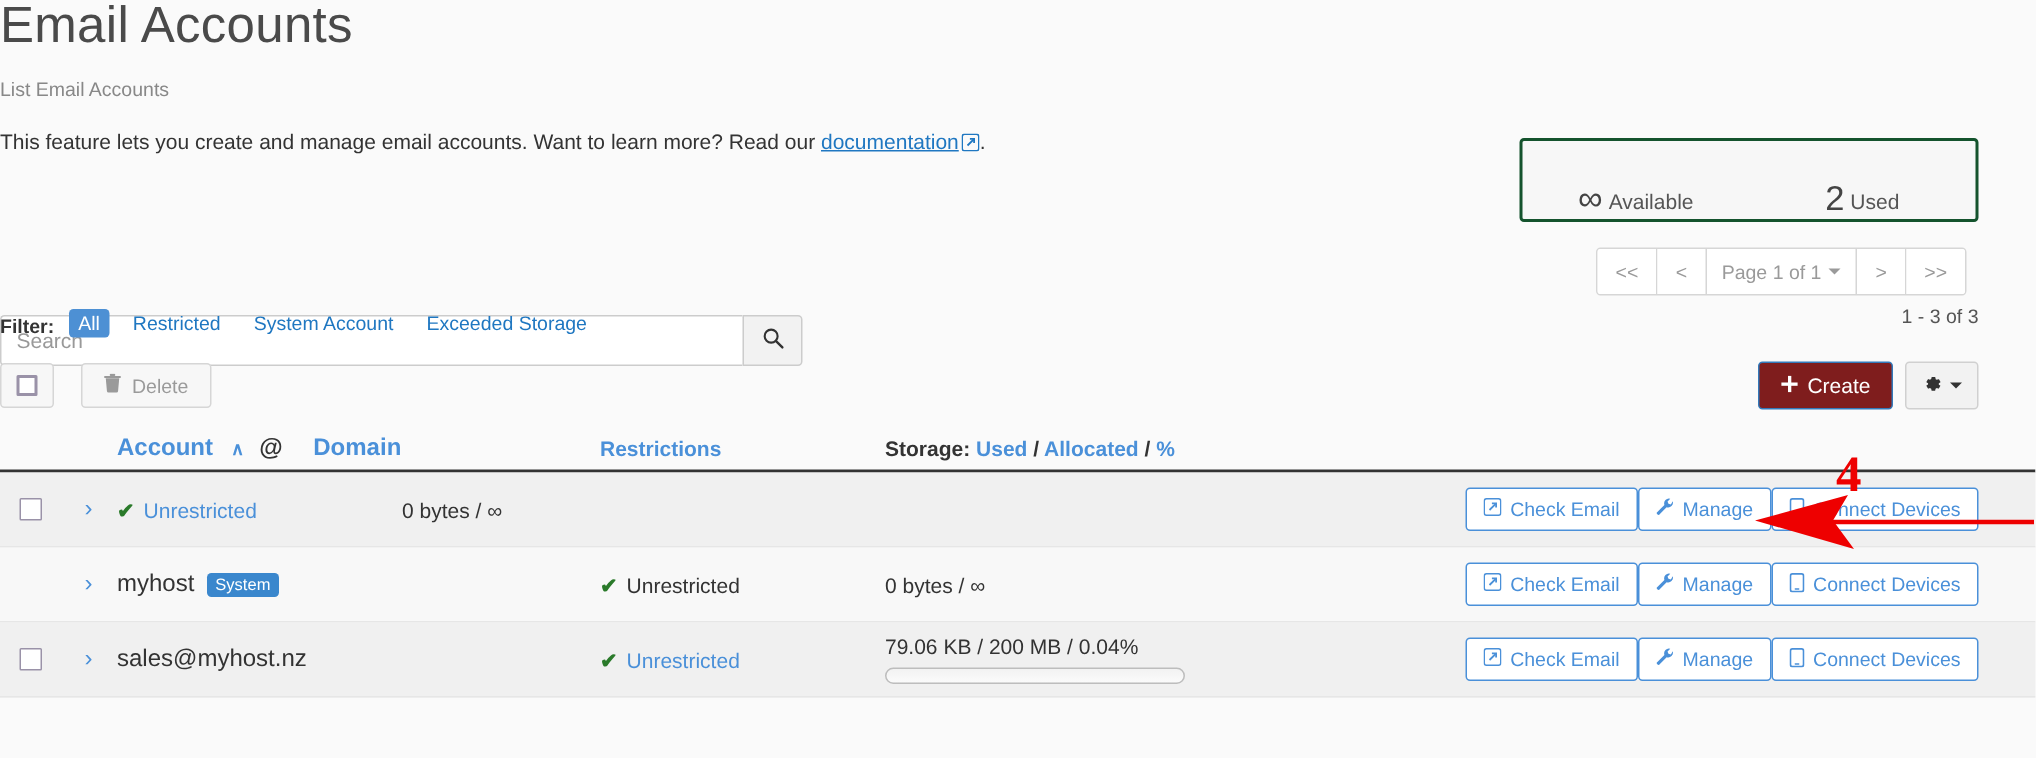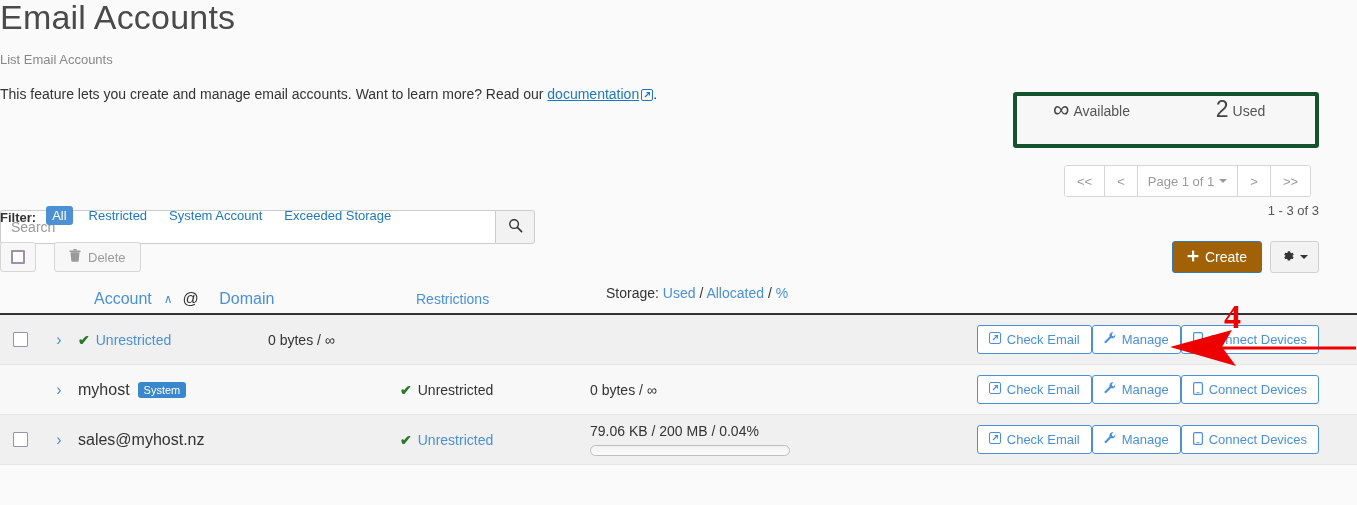--- a/index.html
+++ b/index.html
@@ -28,22 +28,22 @@
     position: absolute; left: 0; top: 86px;
     font-size: 14px; color: #333;
   }
   .intro a { color: #1f77c1; text-decoration: underline; }
   .ext-icon { display: inline-block; vertical-align: -2px; margin-left: 2px; }
 
   
   .stats-box {
     position: absolute; left: 1013px; top: 92px;
     width: 306px; height: 56px;
-    background: #f7f7f7; border: 4px solid #14532d; border-radius: 3px;
-    display: flex; align-items: flex-start;
+    background: #f7f7f7; border: 2px solid #14532d; border-radius: 3px;
+    display: flex; align-items: flex-end;
   }
   .stat { flex: 1; text-align: center; white-space: nowrap; }
   .stat .big { font-size: 23px; color: #444; font-weight: 400; vertical-align: -1px; }
   .stat .lbl { font-size: 14px; color: #555; margin-left: 4px; }
 
   
   .search-wrap {
     position: absolute; left: 0; top: 164px;
     display: flex; height: 34px; margin-top: 46px;
   }
@@ -114,41 +114,42 @@
   }
   .del-btn {
     margin-left: 18px; height: 30px; padding: 0 14px;
     background: #f7f7f7; border: 1px solid #d6d6d6; border-radius: 3px;
     color: #9a9a9a; font-size: 13px; display: flex; align-items: center;
     gap: 7px; cursor: default;
     font-family: "Liberation Sans", sans-serif;
   }
   .toolbar-right { position: absolute; right: 38px; top: 241px; display: flex; gap: 8px; }
   .create-btn {
-    height: 32px; padding: 0 14px; background: #a16207; border: 1px solid #3279ba;
+    height: 32px; padding: 0 14px; background: #7f1d1d; border: 1px solid #3279ba;
     border-radius: 3px; color: #fff; font-size: 14px;
     display: flex; align-items: center; gap: 6px; cursor: pointer;
     font-family: "Liberation Sans", sans-serif;
   }
   .gear-btn {
     height: 32px; padding: 0 10px; background: #f2f2f2; border: 1px solid #d0d0d0;
     border-radius: 3px; color: #333; font-size: 14px;
     display: flex; align-items: center; gap: 5px; cursor: pointer;
   }
   .gear-caret {
     width: 0; height: 0; border-left: 4px solid transparent;
     border-right: 4px solid transparent; border-top: 4px solid #333;
   }
 
   
   .table { position: absolute; left: 0; top: 285px; width: 1357px; }
   .thead {
-    display: flex; height: 30px;
-    border-bottom: 2px solid #333; padding-left: 16px;
+    display: flex; align-items: center; height: 30px;
+    border-bottom: 2px solid #333; padding-left: 0;
     background: #fafafa;
+    font-weight: bold;
   }
   .th { font-size: 14px; color: #333; white-space: nowrap; }
   .th a, .th .lnk { color: #4a90d9; text-decoration: none; cursor: pointer; }
   .sort-caret {
     display: inline-block; color: #4a90d9; font-size: 12px; margin: 0 2px 0 4px;
   }
   .row {
     display: flex; align-items: center; height: 50px;
     border-bottom: 1px solid #e6e6e6; position: relative;
   }

